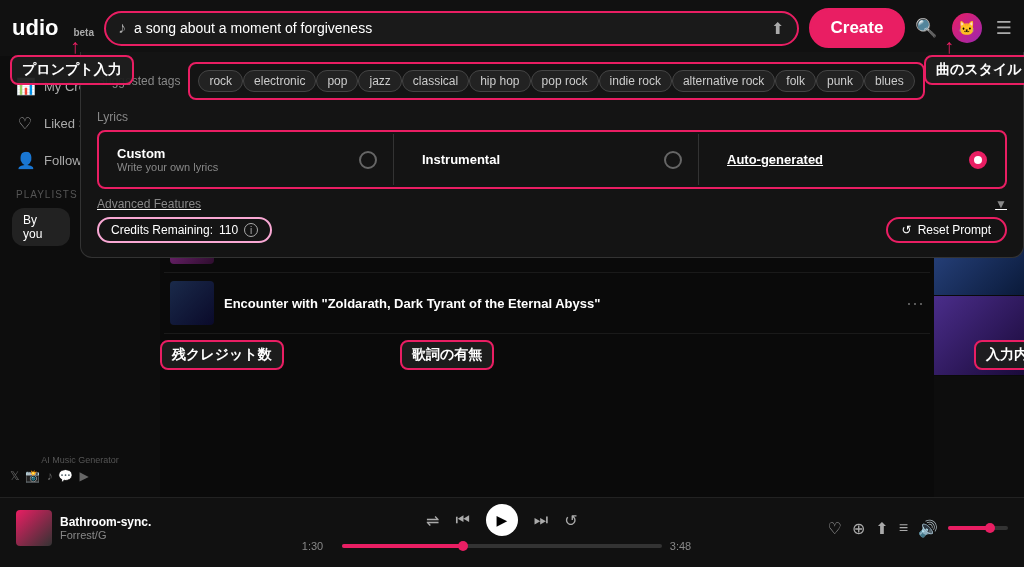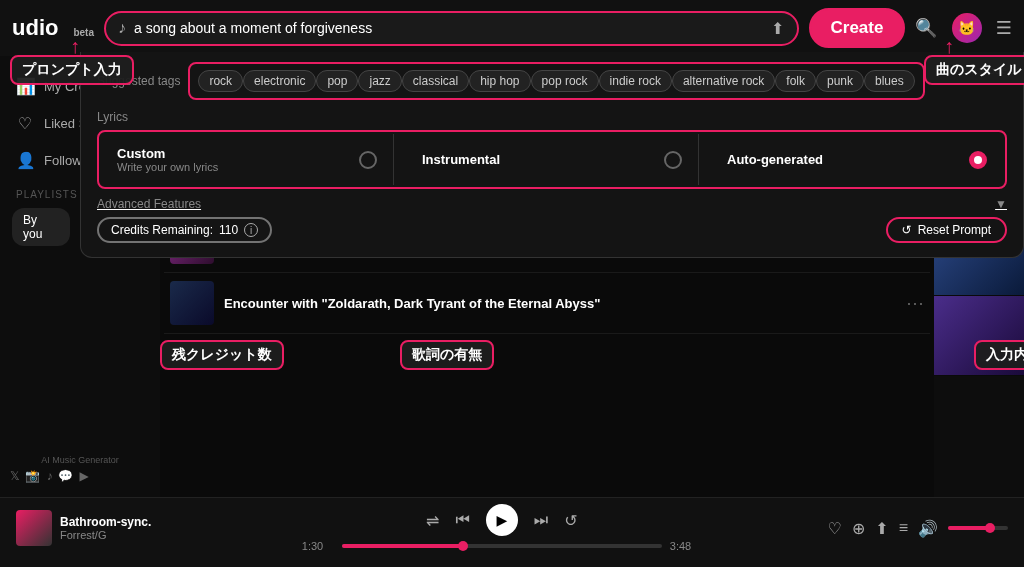--- a/index.html
+++ b/index.html
@@ -169,20 +169,21 @@
       flex: 1;
       display: flex;
       align-items: center;
       justify-content: space-between;
       padding: 12px 16px;
       border-right: 1px solid #333;
       cursor: pointer;
     }
     .lyrics-option:last-child {
       border-right: none;
+      text-decoration: underline;
     }
     .lyrics-option-title {
       font-size: 13px;
       font-weight: 600;
       color: #fff;
     }
     .lyrics-option-sub {
       font-size: 11px;
       color: #888;
     }
@@ -223,21 +224,21 @@
       color: #888;
     }
 
     .credits-reset-row {
       display: flex;
       align-items: center;
       justify-content: space-between;
     }
     .credits-badge {
       background: transparent;
-      border: 2px solid #737373;
+      border: 2px solid #f9a8d4;
       border-radius: 20px;
       padding: 4px 12px;
       font-size: 12px;
       color: #fff;
       display: flex;
       align-items: center;
       gap: 6px;
     }
     .info-icon {
       width: 14px;

